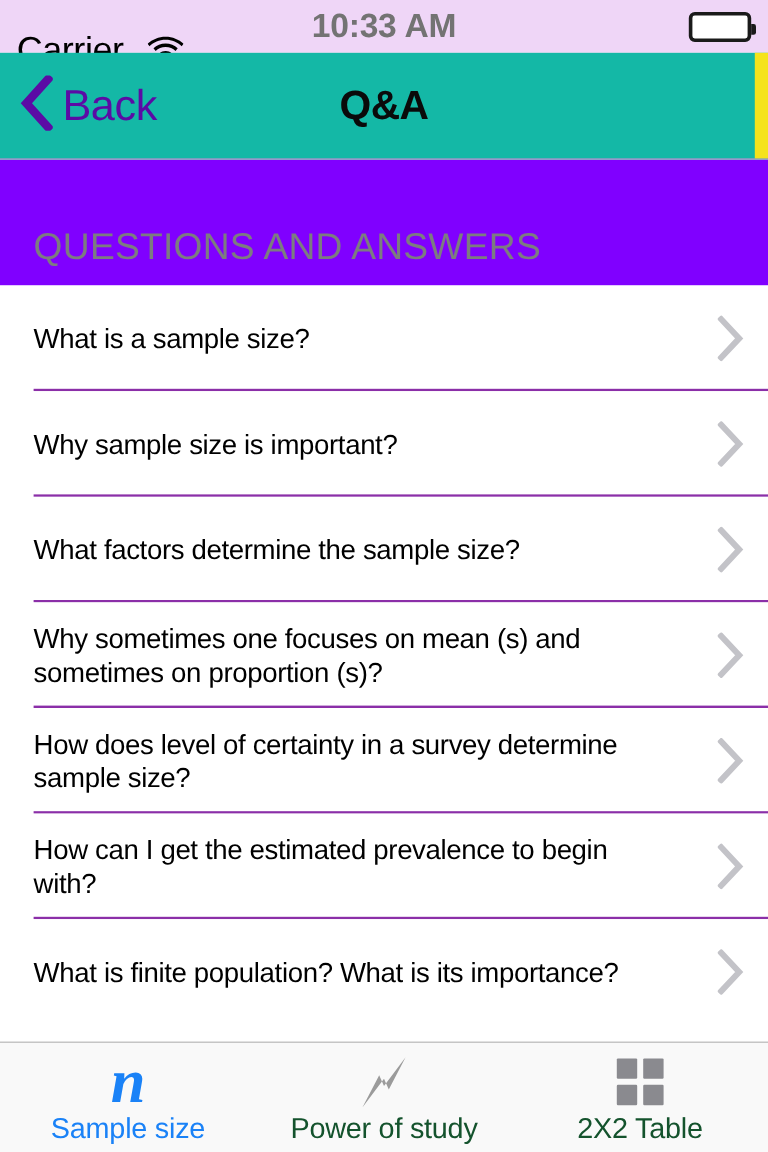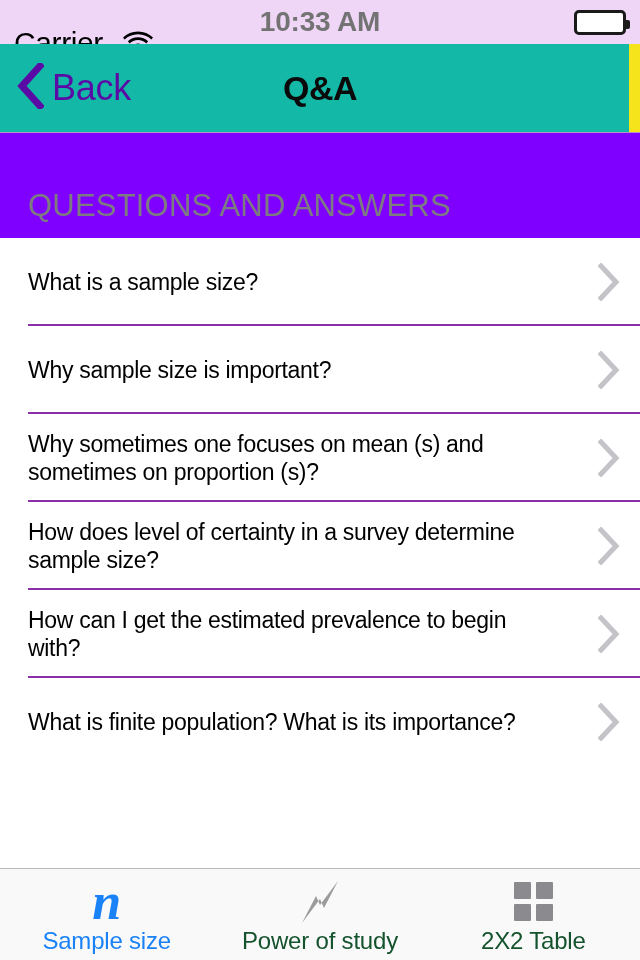--- a/index.html
+++ b/index.html
@@ -236,20 +236,29 @@
       <div class="row">
         <div class="row-text">Why sample size is important?</div>
         <div class="row-chev">
           <svg width="22" height="38" viewBox="0 0 22 38">
             <path d="M3 3l15 16L3 35" stroke="#C3C3C8" stroke-width="5" fill="none" stroke-linecap="square"></path>
           </svg>
         </div>
         <div class="row-sep"></div>
       </div>
       <div class="row">
+        <div class="row-text">What factors determine the sample size?</div>
+        <div class="row-chev">
+          <svg width="22" height="38" viewBox="0 0 22 38">
+            <path d="M3 3l15 16L3 35" stroke="#C3C3C8" stroke-width="5" fill="none" stroke-linecap="square"></path>
+          </svg>
+        </div>
+        <div class="row-sep"></div>
+      </div>
+      <div class="row">
         <div class="row-text">Why sometimes one focuses on mean (s) and sometimes on proportion (s)?</div>
         <div class="row-chev">
           <svg width="22" height="38" viewBox="0 0 22 38">
             <path d="M3 3l15 16L3 35" stroke="#C3C3C8" stroke-width="5" fill="none" stroke-linecap="square"></path>
           </svg>
         </div>
         <div class="row-sep"></div>
       </div>
       <div class="row">
         <div class="row-text">How does level of certainty in a survey determine sample size?</div>

